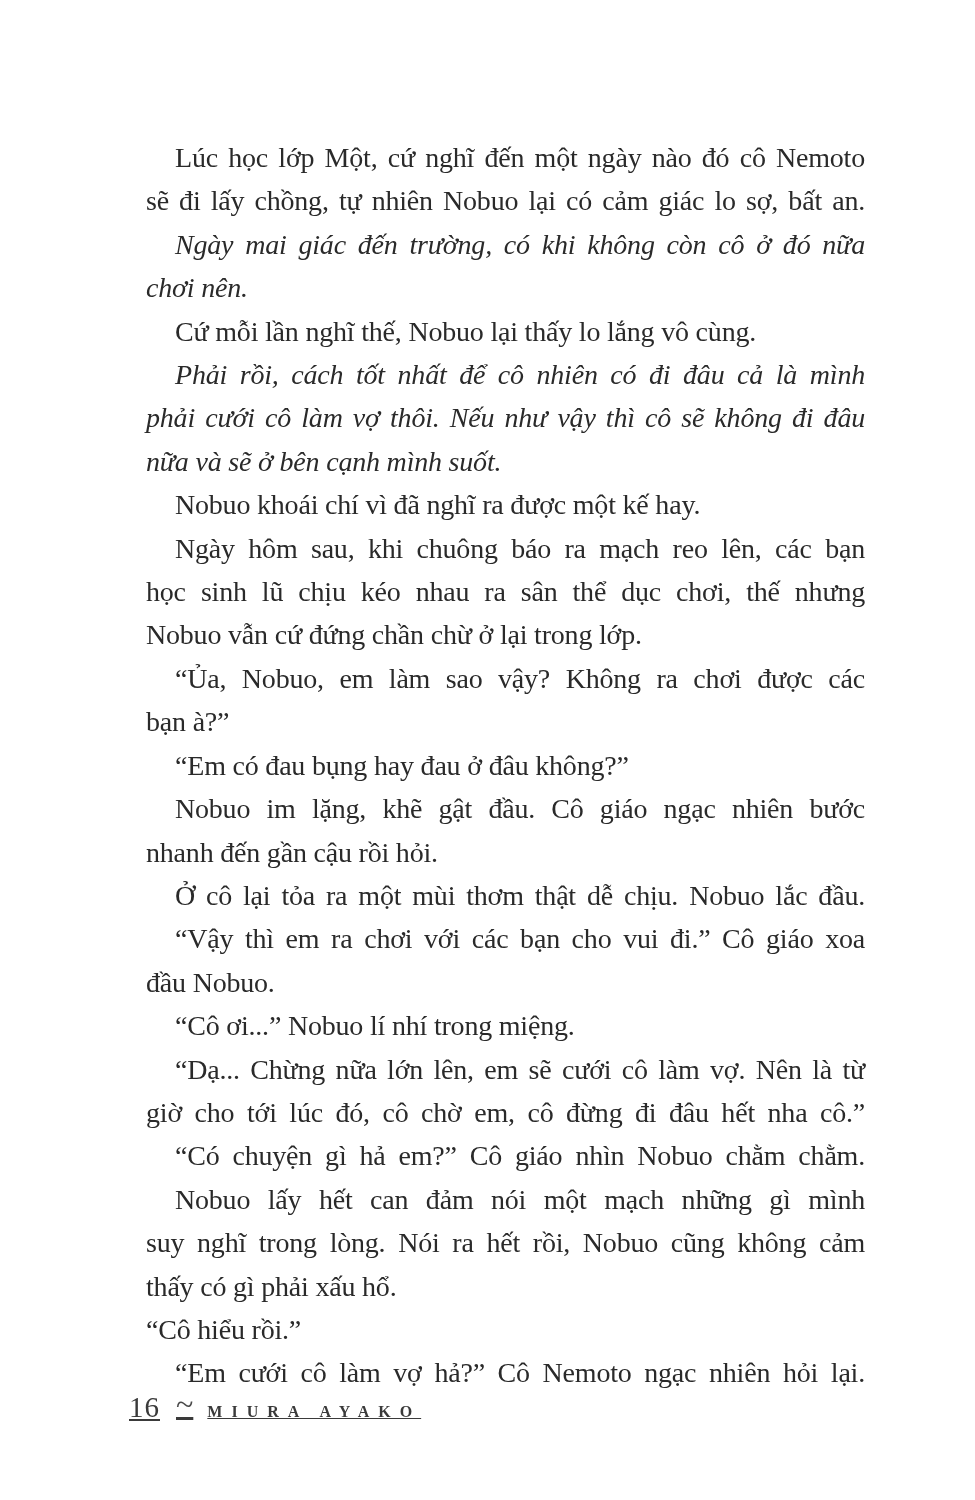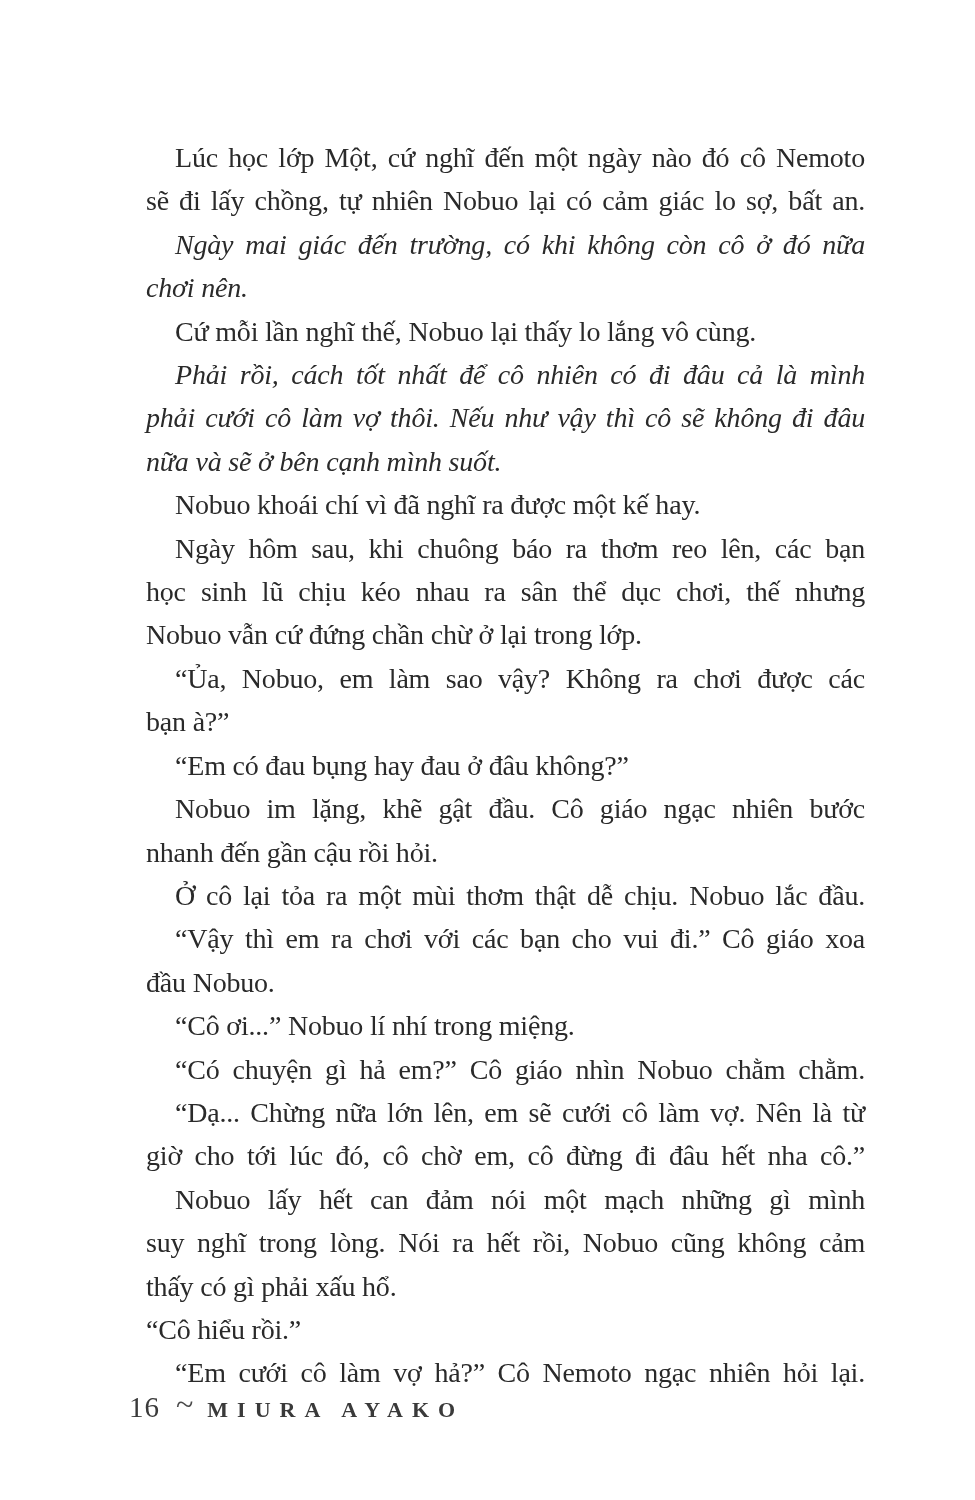--- a/index.html
+++ b/index.html
@@ -57,21 +57,21 @@
     letter-spacing: 1px;
   }
   .footer .sep {
     font-size: 32px;
     margin: 0 14px 0 16px;
     color: #4a4a4a;
     transform: translateY(-2px);
     display: inline-block;
   }
   .footer .author {
-    font-size: 22px;
+    font-size: 16px;
     font-weight: bold;
     letter-spacing: 9px;
     text-transform: uppercase;
   }
 </style>
 </head>
 <body>
 
 <div class="page" style="background: rgb(255, 255, 255);">
 
@@ -89,21 +89,21 @@
       </div>
       <div class="par italic">
         <div class="line indent">Phải rồi, cách tốt nhất để cô nhiên có đi đâu cả là mình</div>
         <div class="line">phải cưới cô làm vợ thôi. Nếu như vậy thì cô sẽ không đi đâu</div>
         <div class="line last">nữa và sẽ ở bên cạnh mình suốt.</div>
       </div>
       <div class="par">
         <div class="line indent last">Nobuo khoái chí vì đã nghĩ ra được một kế hay.</div>
       </div>
       <div class="par">
-        <div class="line indent">Ngày hôm sau, khi chuông báo ra thơm reo lên, các bạn</div>
+        <div class="line indent">Ngày hôm sau, khi chuông báo ra mạch reo lên, các bạn</div>
         <div class="line">học sinh lũ chịu kéo nhau ra sân thể dục chơi, thế nhưng</div>
         <div class="line last">Nobuo vẫn cứ đứng chần chừ ở lại trong lớp.</div>
       </div>
       <div class="par">
         <div class="line indent">“Ủa, Nobuo, em làm sao vậy? Không ra chơi được các</div>
         <div class="line last">bạn à?”</div>
       </div>
       <div class="par">
         <div class="line indent last">“Em có đau bụng hay đau ở đâu không?”</div>
       </div>
@@ -115,36 +115,36 @@
         <div class="line indent last fill">Ở cô lại tỏa ra một mùi thơm thật dễ chịu. Nobuo lắc đầu.</div>
       </div>
       <div class="par">
         <div class="line indent">“Vậy thì em ra chơi với các bạn cho vui đi.” Cô giáo xoa</div>
         <div class="line last">đầu Nobuo.</div>
       </div>
       <div class="par">
         <div class="line indent last">“Cô ơi...” Nobuo lí nhí trong miệng.</div>
       </div>
       <div class="par">
-        <div class="line indent last fill">“Có chuyện gì hả em?” Cô giáo nhìn Nobuo chằm chằm.</div>
+        <div class="line indent">“Dạ... Chừng nữa lớn lên, em sẽ cưới cô làm vợ. Nên là từ</div>
+        <div class="line last fill">giờ cho tới lúc đó, cô chờ em, cô đừng đi đâu hết nha cô.”</div>
       </div>
       <div class="par">
-        <div class="line indent">“Dạ... Chừng nữa lớn lên, em sẽ cưới cô làm vợ. Nên là từ</div>
-        <div class="line last fill">giờ cho tới lúc đó, cô chờ em, cô đừng đi đâu hết nha cô.”</div>
+        <div class="line indent last fill">“Có chuyện gì hả em?” Cô giáo nhìn Nobuo chằm chằm.</div>
       </div>
       <div class="par">
         <div class="line indent">Nobuo lấy hết can đảm nói một mạch những gì mình</div>
         <div class="line">suy nghĩ trong lòng. Nói ra hết rồi, Nobuo cũng không cảm</div>
         <div class="line last">thấy có gì phải xấu hổ.</div>
       </div>
       <div class="par">
         <div class="line last">“Cô hiểu rồi.”</div>
         <div class="line indent">“Em cưới cô làm vợ hả?” Cô Nemoto ngạc nhiên hỏi lại.</div>
       </div>
     </div>
 
-  <div class="footer" style="color: rgb(58, 58, 58);">
+  <div class="footer" style="color: rgb(58, 58, 58); text-decoration: underline;">
     <span class="page-num">16</span>
     <span class="sep">~</span>
     <span class="author">MIURA AYAKO</span>
   </div>
 
 </div>
 
 </body></html>

